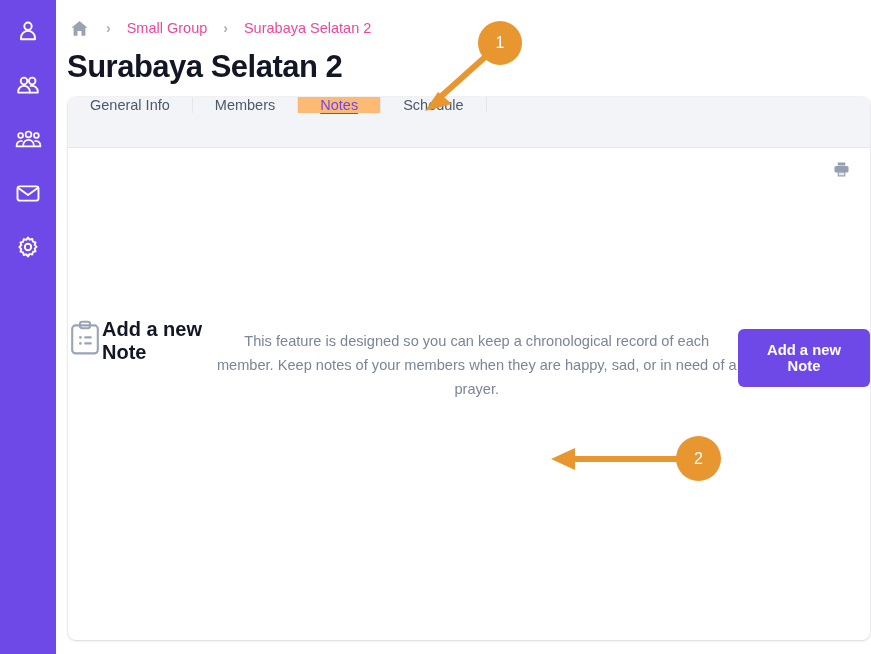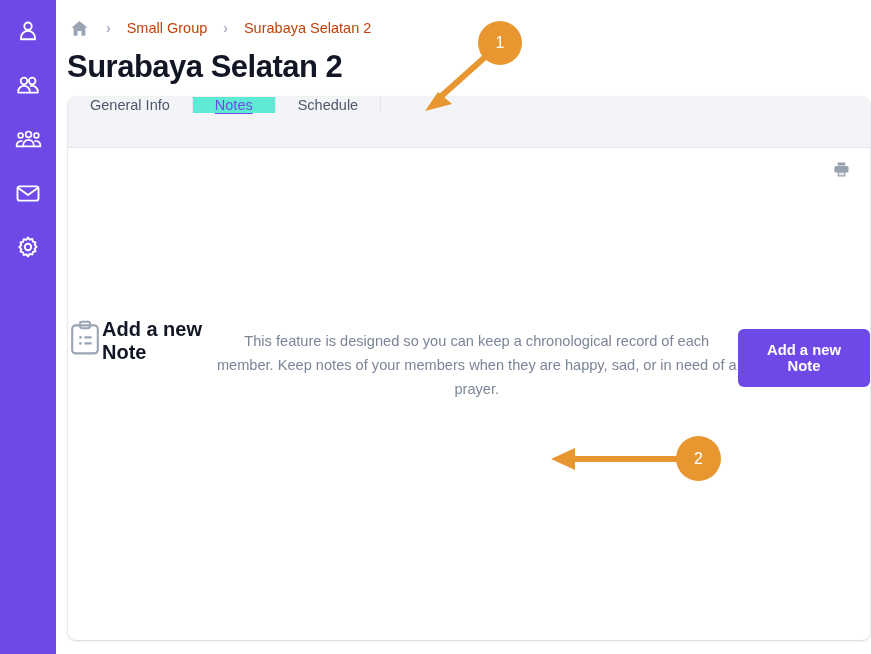--- a/index.html
+++ b/index.html
@@ -40,21 +40,21 @@
     position: absolute; left: 12px; top: 16px;
     display: flex; align-items: center; gap: 0px;
     height: 24px;
   }
   .crumb-home { display: flex; align-items: center; justify-content: center; width: 22px; height: 22px; }
   .crumb-sep {
     color: #aab1be; font-size: 14px; font-weight: 600;
     padding: 0 16px; line-height: 22px;
   }
   .crumb-text {
-    color: #c2410c; font-size: 14.5px; line-height: 22px;
+    color: #ec4899; font-size: 14.5px; line-height: 22px;
     white-space: nowrap;
   }
 
   
   #page-title {
     position: absolute; left: 11px; top: 49px;
     font-size: 31px; font-weight: bold;
     color: #131725; letter-spacing: -0.5px;
     white-space: nowrap;
   }
@@ -82,21 +82,21 @@
     position: relative;
     display: flex; align-items: center; justify-content: center;
     padding: 0 22px;
     font-size: 14.5px;
     color: #4d586b;
     cursor: pointer;
     border-right: 1px solid #e4e6ec;
     white-space: nowrap;
   }
   .tab.active {
-    background: #5eead4;
+    background: #fdba74;
     color: #6f49e8;
     text-decoration: underline;
     text-underline-offset: 3px;
   }
 
   
   #print-row {
     position: relative; height: 44px;
   }
   #print-icon {
@@ -222,20 +222,21 @@
       <span class="crumb-sep">›</span>
       <span class="crumb-text">Surabaya Selatan 2</span>
     </div>
 
     <h1 id="page-title">Surabaya Selatan 2</h1>
 
     <section id="card">
 
       <div id="tabbar">
         <div class="tab">General Info</div>
+        <div class="tab">Members</div>
         <div class="tab active">Notes</div>
         <div class="tab">Schedule</div>
       </div>
 
       <div id="print-row">
         <div id="print-icon">
           <svg width="19" height="19" viewBox="0 0 20 20" fill="#97a0b0">
             <path d="M6 2.6h8v3.1H6z"></path>
             <rect x="2.6" y="6.2" width="14.8" height="7" rx="1.6"></rect>
             <path d="M6 12.1h8v5.3H6z" fill="#97a0b0"></path>

